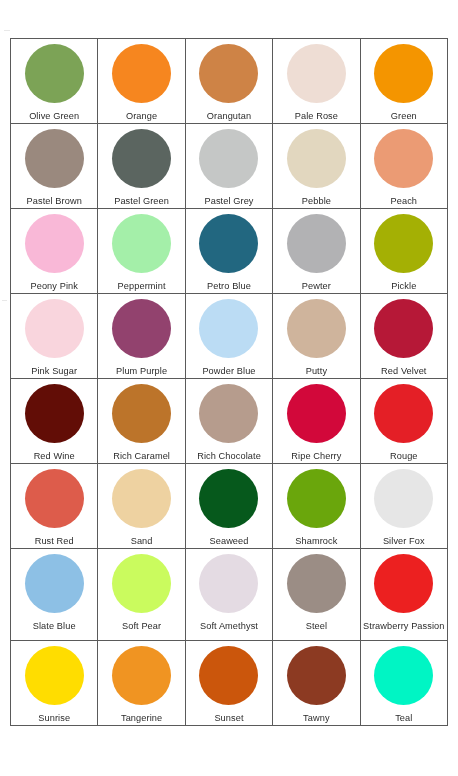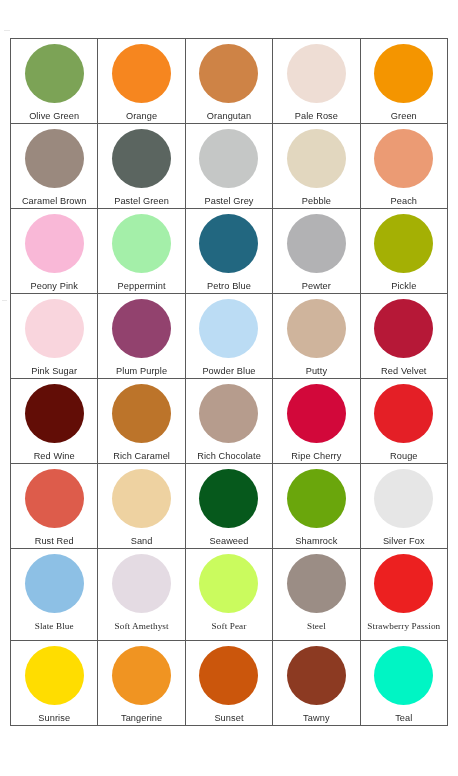--- a/index.html
+++ b/index.html
@@ -43,21 +43,20 @@
     display: flex;
     flex-direction: column;
     align-items: center;
     justify-content: flex-start;
     background: #ffffff;
     padding-top: 5px;
   }
 
   .swatch-cell.tall {
     height: 92px;
-    font-family: Liberation Serif, serif;
   }
 
   .swatch-dot {
     width: 59px;
     height: 59px;
     border-radius: 50%;
     flex: 0 0 auto;
   }
 
   .swatch-label {
@@ -101,21 +100,21 @@
       <div class="swatch-cell">
         <div class="swatch-dot" title="Pale Rose" style="background: rgb(238, 221, 212);"></div>
         <div class="swatch-label">Pale Rose</div>
       </div>
       <div class="swatch-cell">
         <div class="swatch-dot" title="Papaya" style="background: rgb(244, 149, 0);"></div>
         <div class="swatch-label">Green</div>
       </div>
       <div class="swatch-cell">
         <div class="swatch-dot" title="Pastel Brown" style="background: rgb(154, 137, 126);"></div>
-        <div class="swatch-label">Caramel Brown</div>
+        <div class="swatch-label">Pastel Brown</div>
       </div>
       <div class="swatch-cell">
         <div class="swatch-dot" title="Pastel Green" style="background: rgb(91, 101, 96);"></div>
         <div class="swatch-label">Pastel Green</div>
       </div>
       <div class="swatch-cell">
         <div class="swatch-dot" title="Pastel Grey" style="background: rgb(197, 199, 198);"></div>
         <div class="swatch-label">Pastel Grey</div>
       </div>
       <div class="swatch-cell">
@@ -204,28 +203,28 @@
       </div>
       <div class="swatch-cell">
         <div class="swatch-dot" title="Silver Fox" style="background: rgb(230, 230, 230);"></div>
         <div class="swatch-label">Silver Fox</div>
       </div>
       <div class="swatch-cell tall">
         <div class="swatch-dot" title="Slate Blue" style="background: rgb(141, 192, 229);"></div>
         <div class="swatch-label">Slate Blue</div>
       </div>
       <div class="swatch-cell tall">
+        <div class="swatch-dot" title="Soft Pear" style="background: rgb(202, 251, 94);"></div>
+        <div class="swatch-label">Soft Pear</div>
+      </div>
+      <div class="swatch-cell tall">
         <div class="swatch-dot" title="Soft Amethyst" style="background: rgb(228, 219, 227);"></div>
         <div class="swatch-label">Soft Amethyst</div>
       </div>
       <div class="swatch-cell tall">
-        <div class="swatch-dot" title="Soft Pear" style="background: rgb(202, 251, 94);"></div>
-        <div class="swatch-label">Soft Pear</div>
-      </div>
-      <div class="swatch-cell tall">
         <div class="swatch-dot" title="Steel" style="background: rgb(155, 141, 133);"></div>
         <div class="swatch-label">Steel</div>
       </div>
       <div class="swatch-cell tall">
         <div class="swatch-dot" title="Strawberry Passion" style="background: rgb(236, 32, 32);"></div>
         <div class="swatch-label">Strawberry Passion</div>
       </div>
       <div class="swatch-cell">
         <div class="swatch-dot" title="Sunrise" style="background: rgb(255, 221, 0);"></div>
         <div class="swatch-label">Sunrise</div>

